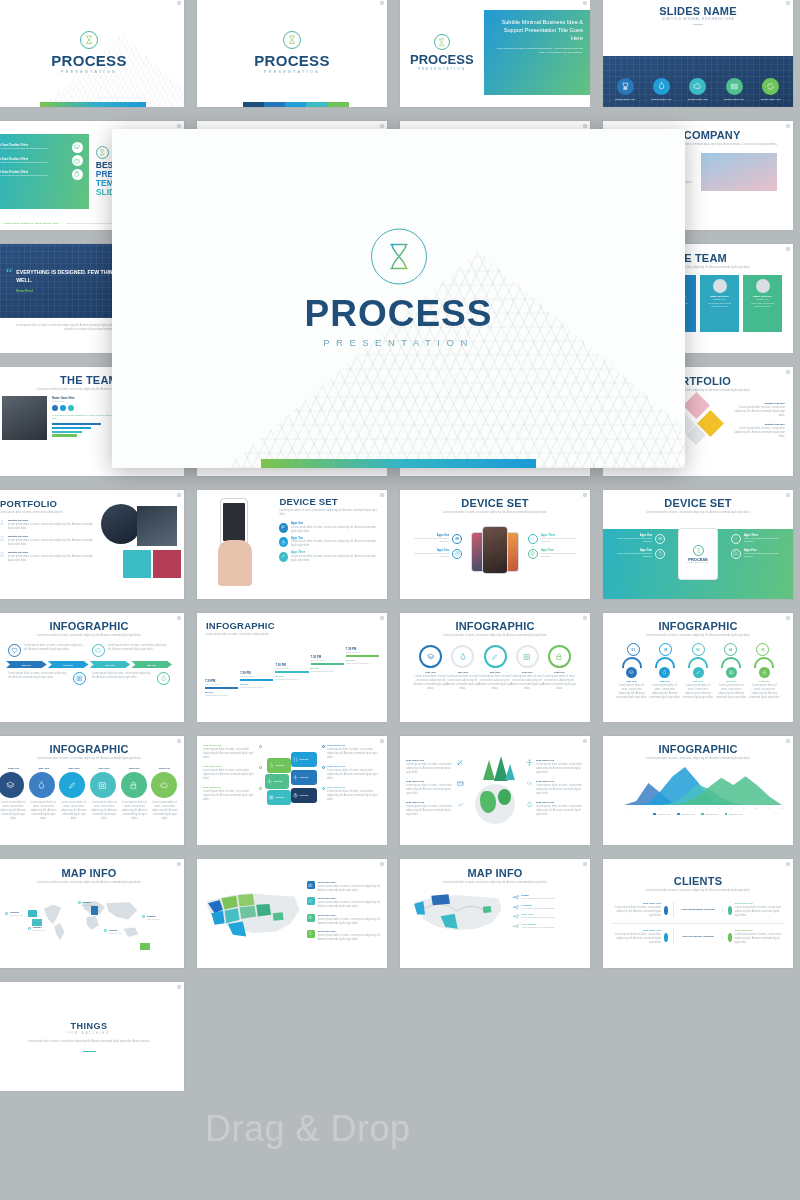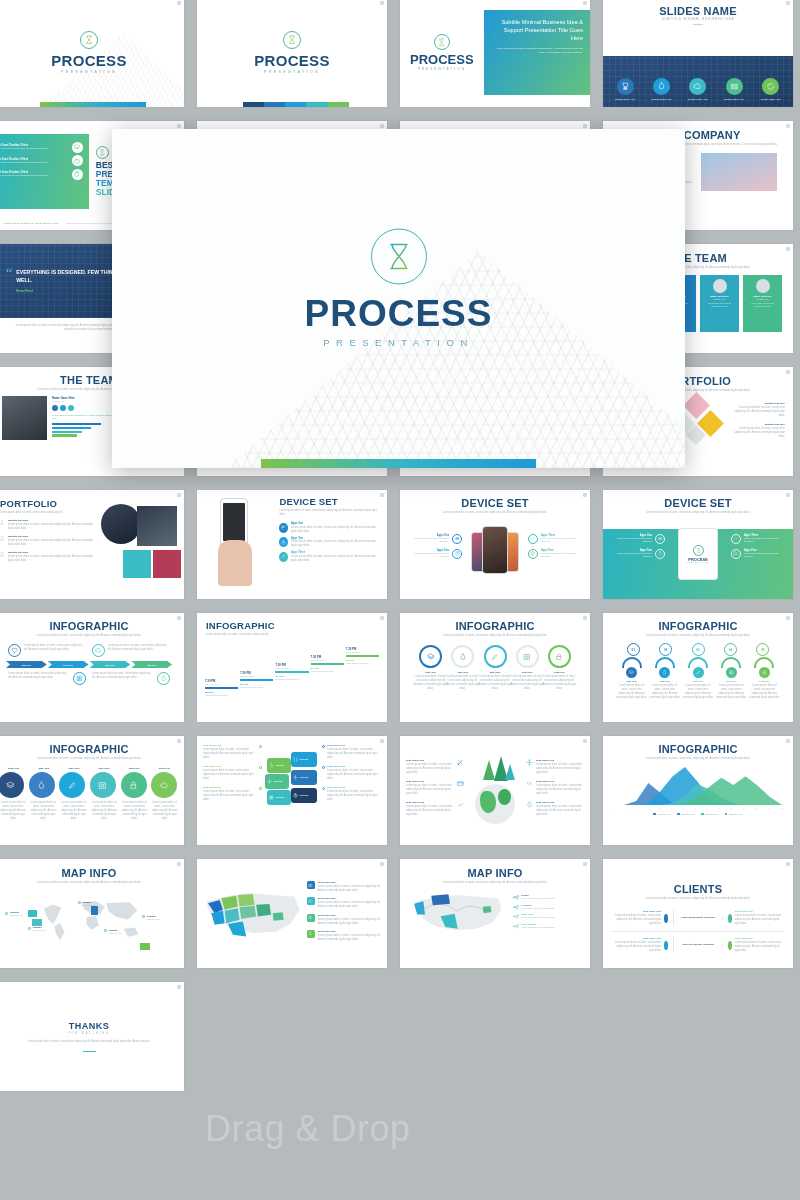--- a/index.html
+++ b/index.html
@@ -1701,21 +1701,21 @@
             <div>
               <div style="font-size:2.5px;font-weight:bold;color:#4fbf8e">Los Angeles</div>
               <div style="font-size:1.9px;color:#aab4bb;line-height:1.4">Lorem ipsum dolor sit amet consectetur</div>
             </div>
           </div>
         </div>
       </div>
     </div>
     <div class="slide">
       <div class="dot"></div>
-      <div style="padding-top:24px">
+      <div style="padding-top:16px">
         <div class="title t-lg">CLIENTS</div>
         <div class="lorem" style="padding:2px 14px 0">Lorem ipsum dolor sit amet, consectetur adipiscing elit. Aenean commodo ligula eget dolor.</div>
       </div>
       <div style="padding:4px 9px 0">
         <div style="display:flex;align-items:center;border-bottom:.5px solid #e4e9ec;padding:5px 0">
           <div style="flex:1;display:flex;align-items:center;gap:3px;justify-content:flex-end;text-align:right;border-right:.5px solid #e4e9ec;padding-right:5px">
             <div>
               <div style="font-size:2.5px;font-weight:bold;color:#2777bb">Text Goes Here</div>
               <div class="lorem" style="text-align:right;margin-top:1px">Lorem ipsum dolor sit amet, consectetur adipiscing elit. Aenean commodo ligula eget dolor.</div>
             </div>
@@ -1745,21 +1745,21 @@
               <div style="font-size:2.5px;font-weight:bold;color:#6ec45a">Text Goes Here</div>
               <div class="lorem l" style="margin-top:1px">Lorem ipsum dolor sit amet, consectetur adipiscing elit. Aenean commodo ligula eget dolor.</div>
             </div>
           </div>
         </div>
       </div>
     </div>
     <div class="slide">
       <div class="dot"></div>
       <div style="height:100%;display:flex;flex-direction:column;align-items:center;justify-content:center">
-        <div style="font-size:9px;font-weight:bold;color:#1f4e79;letter-spacing:.5px">THANKS</div>
+        <div style="font-size:9px;font-weight:bold;color:#1f4e79;letter-spacing:.5px">THINGS</div>
         <div style="font-size:2.6px;color:#9fb0bd;letter-spacing:1.8px;margin-top:1px">FOR WATCHING</div>
         <div class="lorem" style="margin-top:5px;padding:0 26px">Lorem ipsum dolor sit amet, consectetur adipiscing elit. Aenean commodo ligula eget dolor. Aenean massa.</div>
         <div style="width:13px;height:1.6px;background:#3bbcc4;margin-top:7px"></div>
       </div>
     </div>
   </div>
 
 <div id="overlay">
   <div class="bldg"></div>
   <div class="ocenter">

